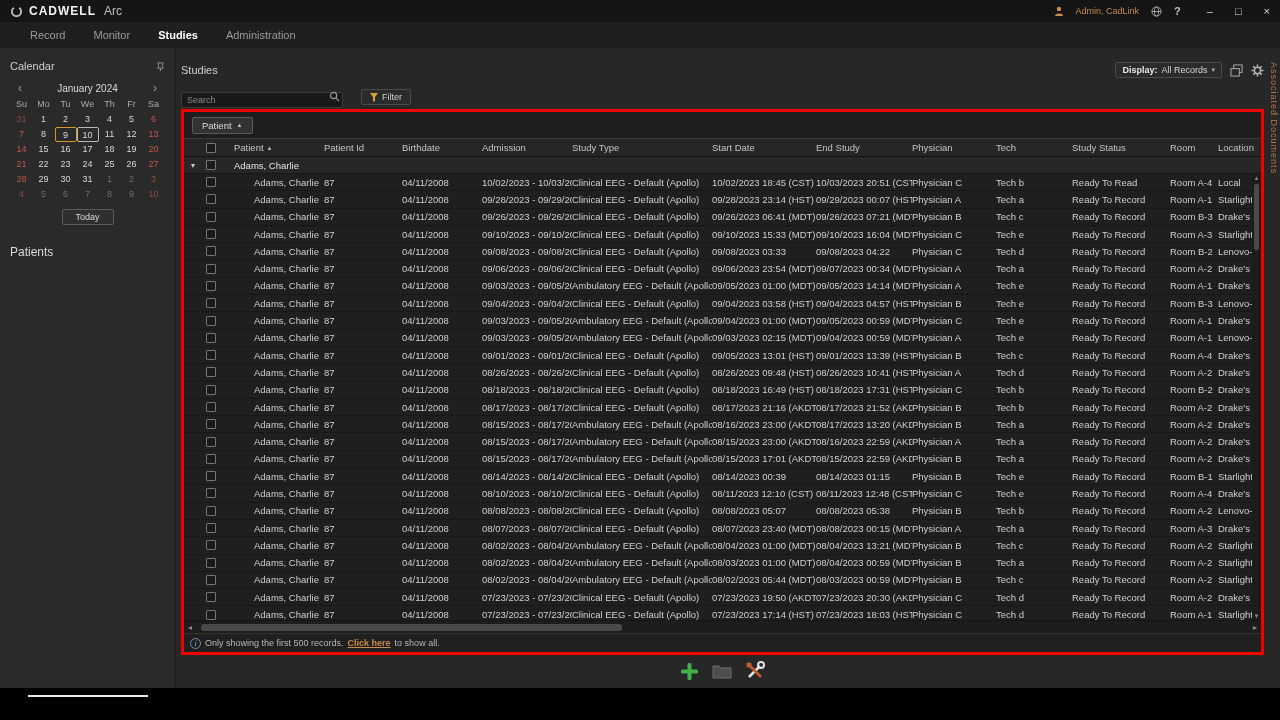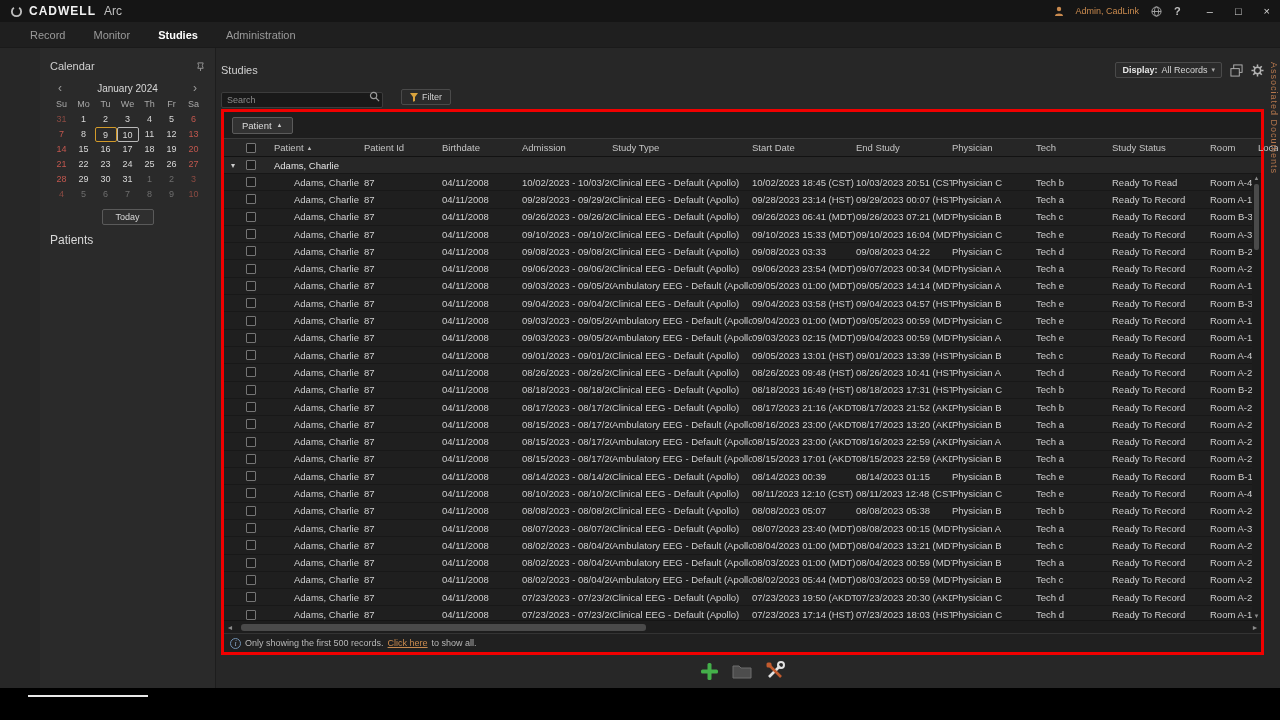--- a/index.html
+++ b/index.html
@@ -17,38 +17,38 @@
   .help-q { color:#c0c0c0; font-size:11px; font-weight:bold; }
   .winbtns { display:flex; gap:22px; margin-left:14px; color:#d8d8d8; font-size:11px; }
   .winbtns span { cursor:default; }
 
   
   .navbar { height:26px; background:#1f1f1f; display:flex; align-items:center; padding-left:16px; flex:none; border-bottom:1px solid #1a1a1a; }
   .nav-tab { color:#9a9a9a; font-size:11px; padding:0 14px; line-height:26px; }
   .nav-tab.active { color:#ffffff; font-weight:bold; }
 
   
-  .content { flex:1; display:flex; min-height:0; position:relative;padding-left:40px; }
+  .content { flex:1; display:flex; min-height:0; position:relative; }
 
   
   .sidebar { width:176px; flex:none; background:#2a2a2a; border-right:1px solid #1d1d1d; padding-top:12px; }
   .panel-title { color:#cfcfcf; font-size:11px; padding:0 10px; display:flex; align-items:center; justify-content:space-between; }
   .cal-nav { display:flex; align-items:center; justify-content:space-between; margin:9px 14px 2px 14px; }
   .cal-nav .arrow { color:#9a9a9a; font-size:12px; width:12px; text-align:center; }
   .cal-month { color:#d8d8d8; font-size:10px; }
   .cal-grid { display:grid; grid-template-columns:repeat(7,22px); margin:2px auto 0 auto; width:154px; }
   .cal-cell { height:15px; line-height:14px; text-align:center; font-size:9px; color:#d8d8d8; }
   .cal-hdr { color:#a8a8a8; }
   .cal-day.we { color:#c2574e; }
   .cal-day.dim { color:#6e6e6e; }
   .cal-day.we.dim { color:#8a4a42; }
   .cal-day.sel { border:1px solid #d29a2a; border-radius:2px; }
   .cal-day.today { border:1px solid #b9b9b9; border-radius:2px; }
   .today-btn { display:block; margin:7px auto 0 auto; width:52px; height:16px; background:#2f2f2f; border:1px solid #5a5a5a; color:#d8d8d8; font-size:9px; border-radius:2px; font-family:"Liberation Sans", sans-serif; }
-  .patients-title { margin-top:8px; color:#d8d8d8; font-size:12px; padding:0 10px; }
+  .patients-title { margin-top:20px; color:#d8d8d8; font-size:12px; padding:0 10px; }
   .patient-item { padding:6px 10px 0 10px; }
   .p-name { color:#d6d6d6; font-size:10px; }
   .p-range { color:#c98a4e; font-size:8.5px; margin-top:2px; }
 
   
   .main { flex:1; display:flex; flex-direction:column; padding:13px 16px 0 5px; min-width:0; }
   .main-top { display:flex; align-items:center; justify-content:space-between; height:18px; }
   .panel-label { color:#d0d0d0; font-size:11px; }
   .top-right { display:flex; align-items:center; gap:8px; }
   .display-dd { display:flex; align-items:center; gap:4px; border:1px solid #4a4a4a; background:#2b2b2b; padding:2px 6px; border-radius:2px; }
@@ -88,21 +88,21 @@
   .vthumb { width:5px; height:66px; background:#4a4a4a; border-radius:2px; margin-top:2px; }
   .vscroll .bottom { margin-top:auto; }
 
   .hscroll { height:13px; flex:none; display:flex; align-items:center; background:#1d1d1d; border-top:1px solid #151515; }
   .hscroll .arr { color:#8a8a8a; font-size:7px; width:12px; text-align:center; }
   .htrack { flex:1; height:9px; position:relative; }
   .hthumb { position:absolute; left:0.5%; top:1px; width:40%; height:7px; background:#4a4a4a; border-radius:3px; }
 
   .tfoot { height:19px; flex:none; display:flex; align-items:center; gap:4px; padding-left:6px; background:#202020; border-top:1px solid #333333; font-size:9px; color:#b8b8b8; }
   .info-ic { width:11px; height:11px; border-radius:50%; border:1px solid #6f8faf; color:#8fb0d0; font-size:8px; line-height:10px; text-align:center; font-family:"Liberation Serif", serif; font-style:italic; }
-  .tfoot .link { color:#c98a4e; text-decoration:underline; cursor:pointer; }
+  .tfoot .link { color:#c98a4e; text-decoration:underline; cursor:pointer;font-weight:bold; }
 
   
   .actions { height:32px; display:flex; align-items:center; justify-content:center; gap:13px; }
 
   
   .assoc-tab { position:absolute; right:1px; top:14px; writing-mode:vertical-rl; color:#b5774d; font-size:9px; letter-spacing:1px; }
 
   
   .taskbar { height:32px; background:#000; }
   .task-line { width:120px; height:2px; background:#e8e8e8; margin:7px 0 0 28px; }

